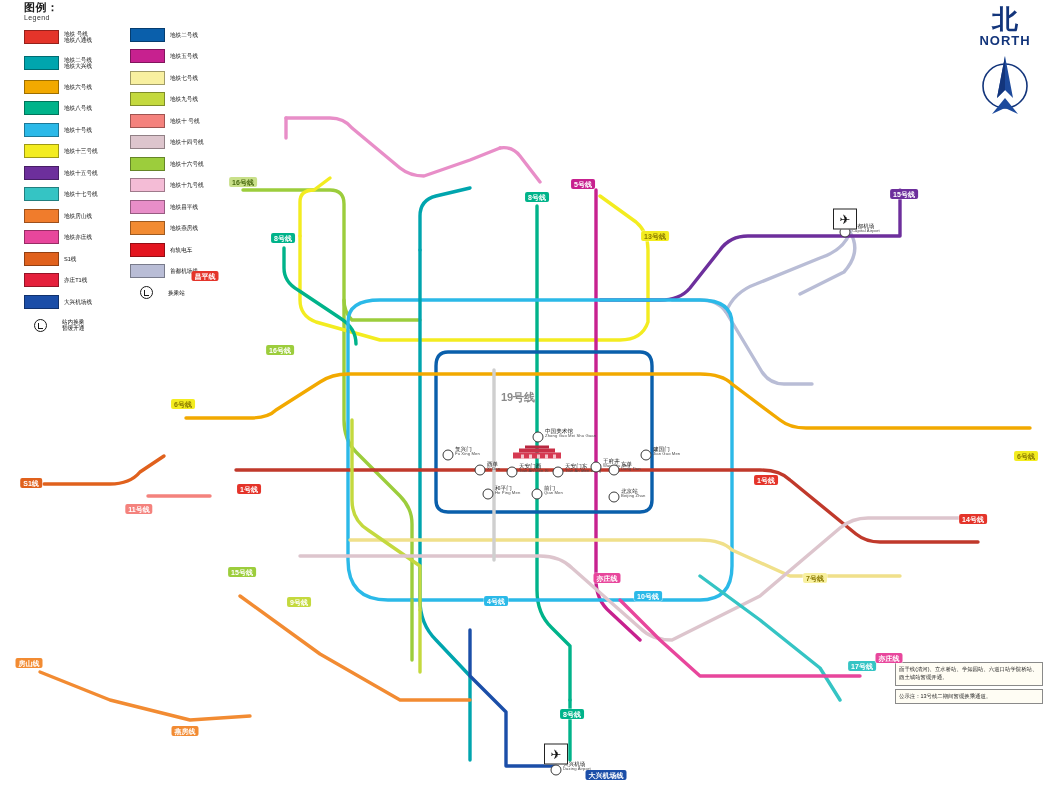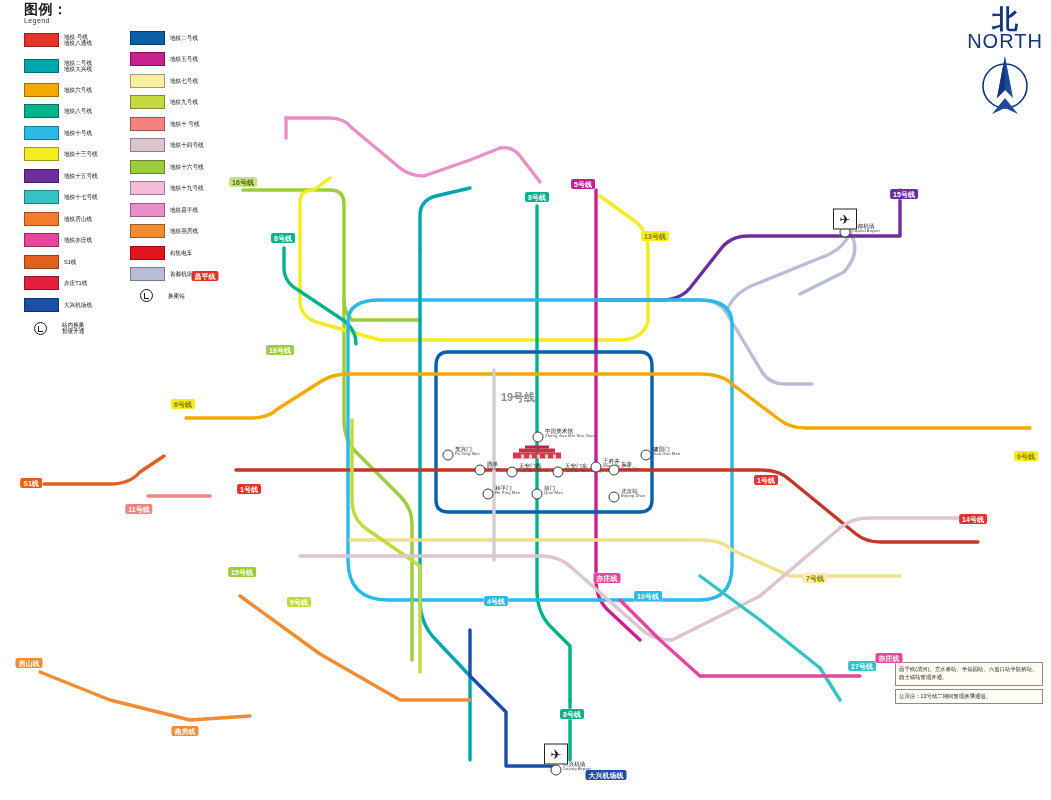--- a/index.html
+++ b/index.html
@@ -1,37 +1,37 @@
 <!DOCTYPE html>
 <html><head>
 <meta charset="utf-8">
 <style>
   html,body{margin:0;padding:0;background:#ffffff;}
   body{width:1051px;height:800px;font-family:"Liberation Sans",sans-serif;overflow:hidden;}
   #map-root{position:relative;width:1051px;height:800px;background:#fff;}
 
   
   #legend{position:absolute;left:24px;top:2px;width:210px;height:285px;}
-  #legend .legend-title{font-size:14px;font-weight:bold;color:#1a1a1a;line-height:1.0;letter-spacing:.5px;}
+  #legend .legend-title{font-size:11px;font-weight:bold;color:#1a1a1a;line-height:1.0;letter-spacing:.5px;}
   #legend .legend-title-en{font-size:7px;color:#333;margin-top:1px;letter-spacing:.4px;}
   .legend-cols{display:flex;gap:6px;margin-top:3px;}
   .legend-col{width:100px;}
   .legend-row{display:flex;align-items:center;height:21.5px;}
   .swatch{width:33px;height:12px;border:1px solid rgba(0,0,0,.35);flex:0 0 auto;}
   .legend-label{margin-left:5px;font-size:5.6px;color:#111;line-height:1.08;transform:scaleY(1.08);}
   .legend-label .l2{display:block;}
   .legend-row.interchange .swatch{border:none;background:transparent;display:flex;align-items:center;justify-content:center;}
   .ico-circ{width:11px;height:11px;border-radius:50%;border:1.6px solid #1a1a1a;background:#fff;position:relative;}
   .ico-circ::after{content:"";position:absolute;left:3px;top:2.5px;width:4px;height:5px;border-left:1.4px solid #1a1a1a;border-bottom:1.4px solid #1a1a1a;}
   .legend-row.two-line{height:26px;}
 
   
   #compass{position:absolute;left:963px;top:6px;width:84px;height:126px;text-align:center;color:#13357b;}
   #compass .cn{font-size:26px;font-weight:bold;line-height:26px;font-family:"DejaVu Sans",sans-serif;}
-  #compass .en{font-size:20px;font-weight:normal;letter-spacing:1px;line-height:18px;}
+  #compass .en{font-size:13px;font-weight:bold;letter-spacing:1px;line-height:18px;}
   #compass svg{display:block;margin:2px auto 0;}
 
   
   #notes{position:absolute;left:895px;top:662px;width:148px;}
   .note-line{border:1px solid #8a8a8a;background:#fffdf4;font-size:5.4px;color:#1b1b1b;
              padding:3px 3px;line-height:1.45;margin-bottom:3px;}
 
   
   #canvas{position:absolute;left:0;top:0;width:1051px;height:800px;}
 

